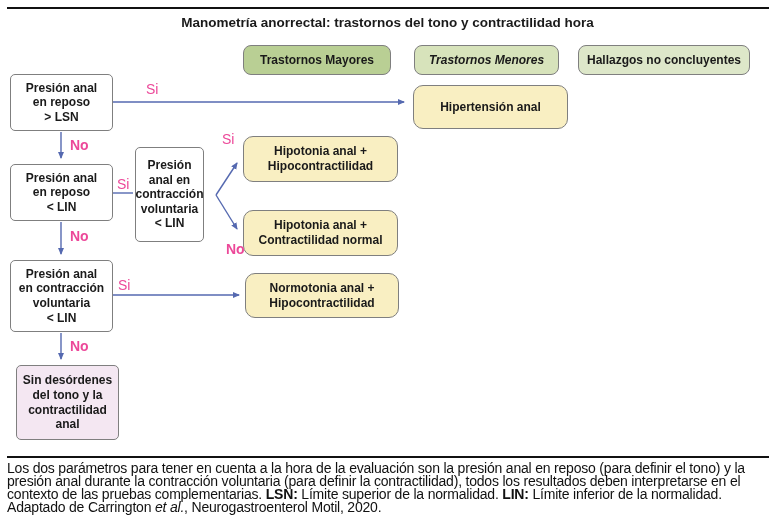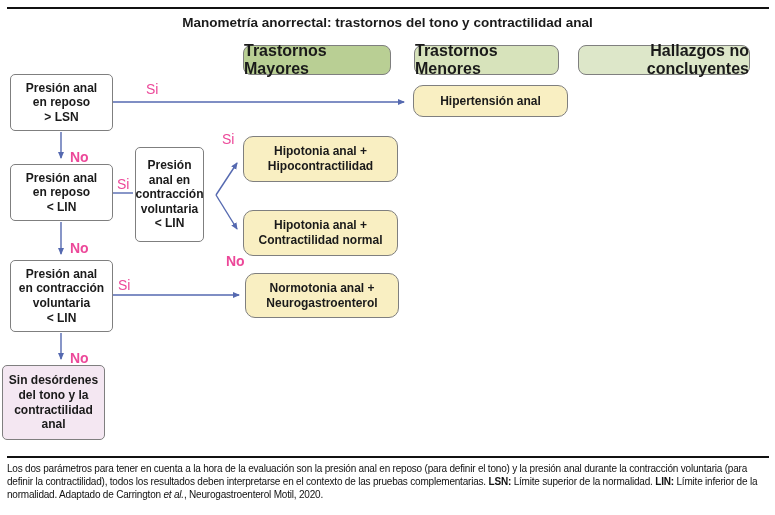--- a/index.html
+++ b/index.html
@@ -3,46 +3,46 @@
 <meta charset="utf-8">
 <style>
   html,body{margin:0;padding:0;background:#fff;}
   body{width:775px;height:515px;position:relative;overflow:hidden;
        font-family:"Liberation Sans",sans-serif;color:#111;}
   .rule{position:absolute;left:7px;width:762px;height:2px;background:#111;}
   .title{position:absolute;left:0;top:15px;width:775px;text-align:center;
          font-size:13.5px;font-weight:bold;color:#1a1a1a;}
   .legend{position:absolute;top:45px;height:30px;border:1.6px solid #7f7f7f;
           border-radius:8px;display:flex;align-items:center;justify-content:center;
-          font-size:16px;font-weight:bold;box-sizing:border-box;color:#1a1a1a;}
+          font-size:12px;font-weight:bold;box-sizing:border-box;color:#1a1a1a;}
   .node{position:absolute;background:#fff;border:1.6px solid #7f7f7f;border-radius:5px;
         display:flex;align-items:center;justify-content:center;text-align:center;
         font-size:12px;font-weight:bold;line-height:1.22;white-space:pre-line;
         box-sizing:border-box;padding:2px;color:#1a1a1a;}
   .outcome{position:absolute;border:1.6px solid #7f7f7f;border-radius:10px;
         display:flex;align-items:center;justify-content:center;text-align:center;
         font-size:12px;font-weight:bold;line-height:1.25;white-space:pre-line;
         box-sizing:border-box;color:#1a1a1a;}
   .elabel{position:absolute;font-size:14px;color:#ec4899;}
-  .elabel.no{font-weight:bold;margin-top:12px;}
+  .elabel.no{font-weight:bold;}
   svg.arrows{position:absolute;left:0;top:0;width:775px;height:515px;pointer-events:none;}
-  .footer{position:absolute;left:7px;top:462px;width:762px;font-size:10px;
+  .footer{position:absolute;left:7px;top:462px;width:762px;font-size:14px;
           line-height:13px;letter-spacing:-0.2px;color:#111;}
   .footer b{font-weight:bold;}
   .footer i{font-style:italic;}
 </style>
 </head>
 <body>
 
 <div class="rule" style="top:7px;"></div>
 
-<div class="title">Manometría anorrectal: trastornos del tono y contractilidad anal</div>
+<div class="title">Manometría anorrectal: trastornos del tono y contractilidad hora</div>
 
 <div class="legend" style="left: 243px; width: 148px; background-color: rgb(185, 207, 148);">Trastornos Mayores</div>
-<div class="legend" style="left: 414px; width: 145px; background-color: rgb(215, 227, 187);">Trastornos Menores</div>
+<div class="legend" style="left: 414px; width: 145px; background-color: rgb(215, 227, 187); font-style: italic;">Trastornos Menores</div>
 <div class="legend" style="left: 578px; width: 172px; background-color: rgb(221, 231, 201); text-align: right;">Hallazgos no concluyentes</div>
 
 <svg class="arrows" viewBox="0 0 775 515">
   <defs>
     <marker id="arr" markerWidth="8" markerHeight="8" refX="6" refY="3" orient="auto" markerUnits="userSpaceOnUse">
       <path d="M0,0 L7,3 L0,6 Z" fill="#5569b0"></path>
     </marker>
   </defs>
   <g stroke="#5569b0" stroke-width="1.4" fill="none">
     <path d="M113,102 H404" marker-end="url(#arr)"></path>
@@ -64,32 +64,32 @@
 &lt; LIN</div>
 <div class="node" style="left:10px;top:260px;width:103px;height:72px;">Presión anal
 en contracción
 voluntaria
 &lt; LIN</div>
 <div class="node" style="left:135px;top:147px;width:69px;height:95px;">Presión
 anal en
 contracción
 voluntaria
 &lt; LIN</div>
-<div class="node" style="left: 2px; top: 365px; width: 103px; height: 75px; background-color: rgb(244, 231, 242);">Sin desórdenes
+<div class="node" style="left: 16px; top: 365px; width: 103px; height: 75px; background-color: rgb(244, 231, 242);">Sin desórdenes
 del tono y la
 contractilidad
 anal</div>
 
-<div class="outcome" style="left: 413px; top: 85px; width: 155px; height: 32px; background-color: rgb(249, 239, 194);">Hipertensión anal</div>
+<div class="outcome" style="left: 413px; top: 85px; width: 155px; height: 44px; background-color: rgb(249, 239, 194);">Hipertensión anal</div>
 <div class="outcome" style="left: 243px; top: 136px; width: 155px; height: 46px; background-color: rgb(249, 239, 194);">Hipotonia anal +
 Hipocontractilidad</div>
 <div class="outcome" style="left: 243px; top: 210px; width: 155px; height: 46px; background-color: rgb(249, 239, 194);">Hipotonia anal +
 Contractilidad normal</div>
 <div class="outcome" style="left: 245px; top: 273px; width: 154px; height: 45px; background-color: rgb(249, 239, 194);">Normotonia anal +
-Neurogastroenterol</div>
+Hipocontractilidad</div>
 
 <div class="elabel si" style="left:146px;top:81px;">Si</div>
 <div class="elabel no" style="left:70px;top:137px;">No</div>
 <div class="elabel si" style="left:117px;top:176px;">Si</div>
 <div class="elabel si" style="left:222px;top:131px;">Si</div>
 <div class="elabel no" style="left:226px;top:241px;">No</div>
 <div class="elabel no" style="left:70px;top:228px;">No</div>
 <div class="elabel si" style="left:118px;top:277px;">Si</div>
 <div class="elabel no" style="left:70px;top:338px;">No</div>
 

